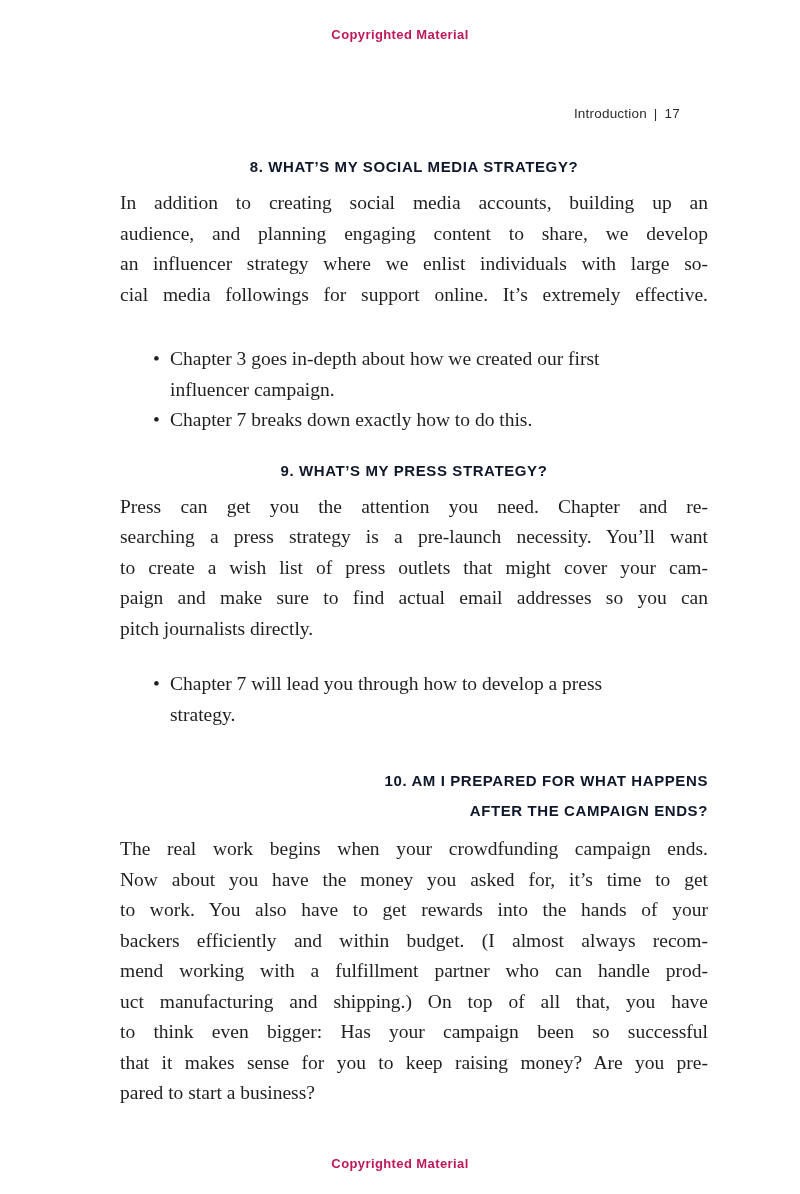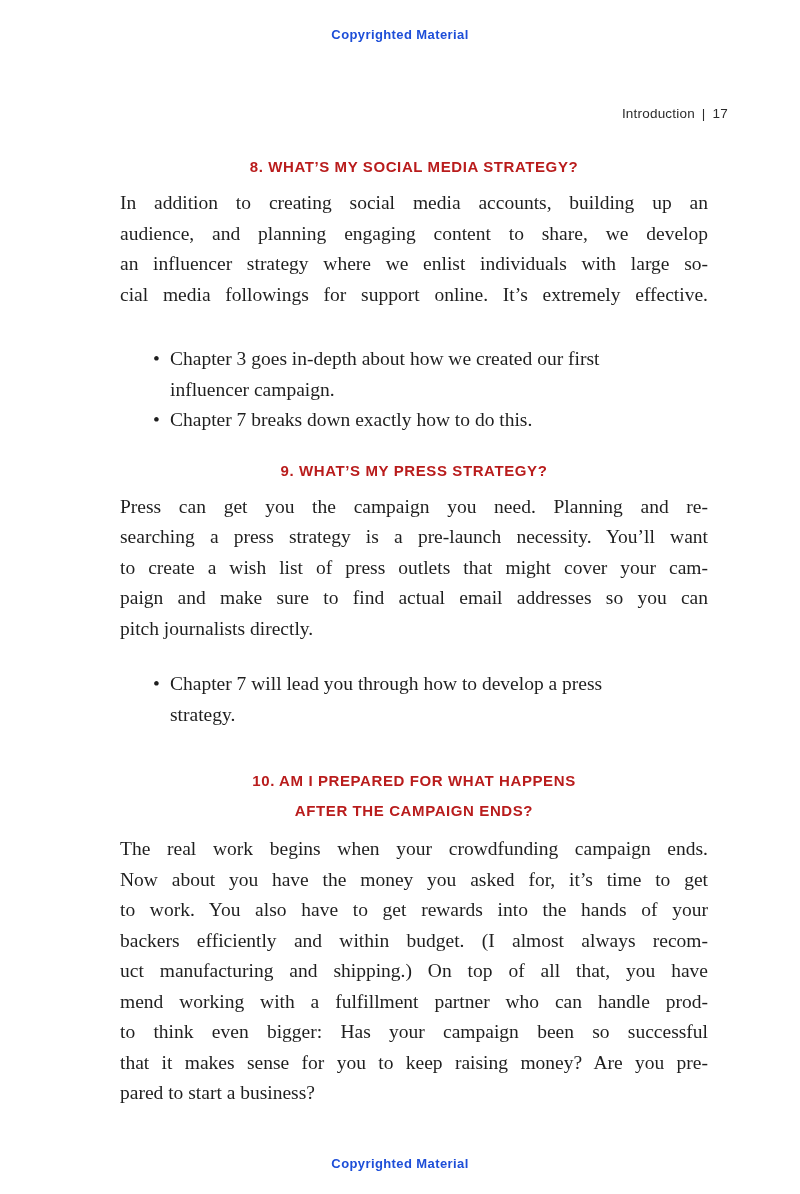--- a/index.html
+++ b/index.html
@@ -10,28 +10,28 @@
     background: #ffffff;
     overflow: hidden;
     font-family: "Liberation Serif", serif;
   }
   .watermark {
     font-family: "Liberation Sans", sans-serif;
     font-weight: bold;
     font-size: 13px;
     line-height: 15px;
     letter-spacing: 0.4px;
-    color: #1d4ed8;
+    color: #be185d;
     text-align: center;
   }
   .watermark.top { padding-top: 27px; }
   .watermark.bottom { position: absolute; bottom: 23px; left: 0; right: 0; }
   .running-header {
     margin-top: 64px;
-    padding-right: 72px;
+    padding-right: 120px;
     text-align: right;
     font-family: "Liberation Sans", sans-serif;
     font-size: 13.5px;
     line-height: 16px;
     letter-spacing: 0.2px;
     color: #2b2b2b;
   }
   .running-header .sep { margin: 0 7px; }
   .content {
     margin-left: 120px;
@@ -39,26 +39,26 @@
     color: #1f1f1f;
   }
   .sec-heading {
     margin: 0;
     font-family: "Liberation Sans", sans-serif;
     font-weight: bold;
     font-size: 15px;
     line-height: 30px;
     letter-spacing: 0.6px;
     text-align: center;
-    color: #b91c1c;
+    color: #0f172a;
   }
   .heading-line { display: block; }
   .mt30 { margin-top: 30px; }
   .mt20 { margin-top: 20px; }
-  .mt36 { margin-top: 36px; }
+  .mt36 { margin-top: 36px; text-align: right; }
   .para { margin-top: 6px; font-size: 19.5px; line-height: 30.5px; }
   .para.tight { margin-top: 8px; }
   .pline {
     height: 30.5px;
     overflow: hidden;
     text-align: justify;
     text-align-last: justify;
   }
   .pline.endline { text-align-last: left; }
   .bullets {
@@ -114,21 +114,21 @@
           <span>Chapter 7 breaks down exactly how to do this.</span>
         </li>
       </ul>
     </section>
 
     <section>
       <h2 class="sec-heading mt20">
         <span class="heading-line">9. WHAT’S MY PRESS STRATEGY?</span>
       </h2>
       <div class="para">
-        <div class="pline">Press can get you the campaign you need. Planning and re-</div>
+        <div class="pline">Press can get you the attention you need. Chapter and re-</div>
         <div class="pline">searching a press strategy is a pre-launch necessity. You’ll want</div>
         <div class="pline">to create a wish list of press outlets that might cover your cam-</div>
         <div class="pline">paign and make sure to find actual email addresses so you can</div>
         <div class="pline endline">pitch journalists directly.</div>
       </div>
       <ul class="bullets mt25">
         <li>
           <span class="marker">•</span>
           <span>Chapter 7 will lead you through how to develop a press strategy.</span>
         </li>
@@ -138,22 +138,22 @@
     <section>
       <h2 class="sec-heading mt36">
         <span class="heading-line">10. AM I PREPARED FOR WHAT HAPPENS</span>
         <span class="heading-line">AFTER THE CAMPAIGN ENDS?</span>
       </h2>
       <div class="para tight">
         <div class="pline">The real work begins when your crowdfunding campaign ends.</div>
         <div class="pline">Now about you have the money you asked for, it’s time to get</div>
         <div class="pline">to work. You also have to get rewards into the hands of your</div>
         <div class="pline">backers efficiently and within budget. (I almost always recom-</div>
+        <div class="pline">mend working with a fulfillment partner who can handle prod-</div>
         <div class="pline">uct manufacturing and shipping.) On top of all that, you have</div>
-        <div class="pline">mend working with a fulfillment partner who can handle prod-</div>
         <div class="pline">to think even bigger: Has your campaign been so successful</div>
         <div class="pline">that it makes sense for you to keep raising money? Are you pre-</div>
         <div class="pline endline">pared to start a business?</div>
       </div>
     </section>
 
   </div>
 
   <div class="watermark bottom">Copyrighted Material</div>
 

